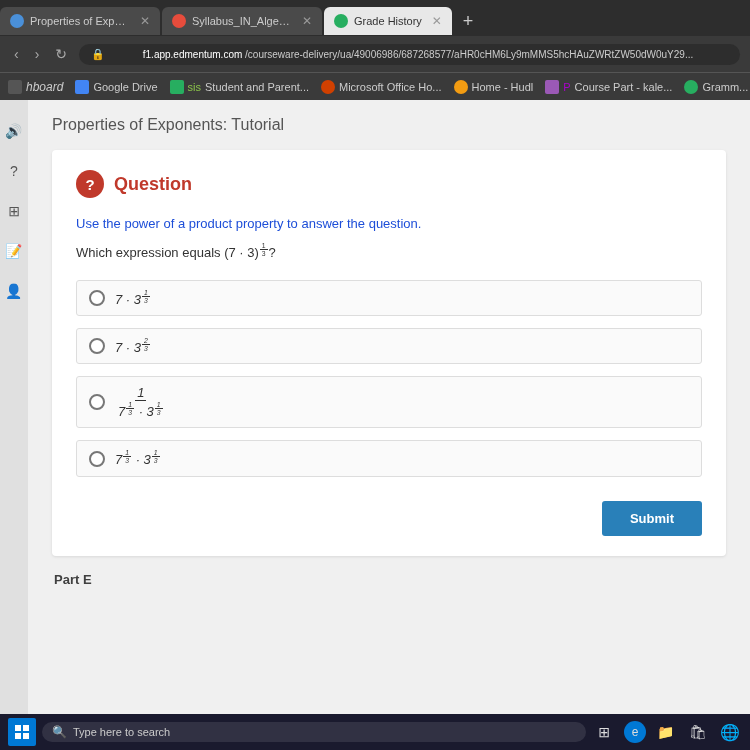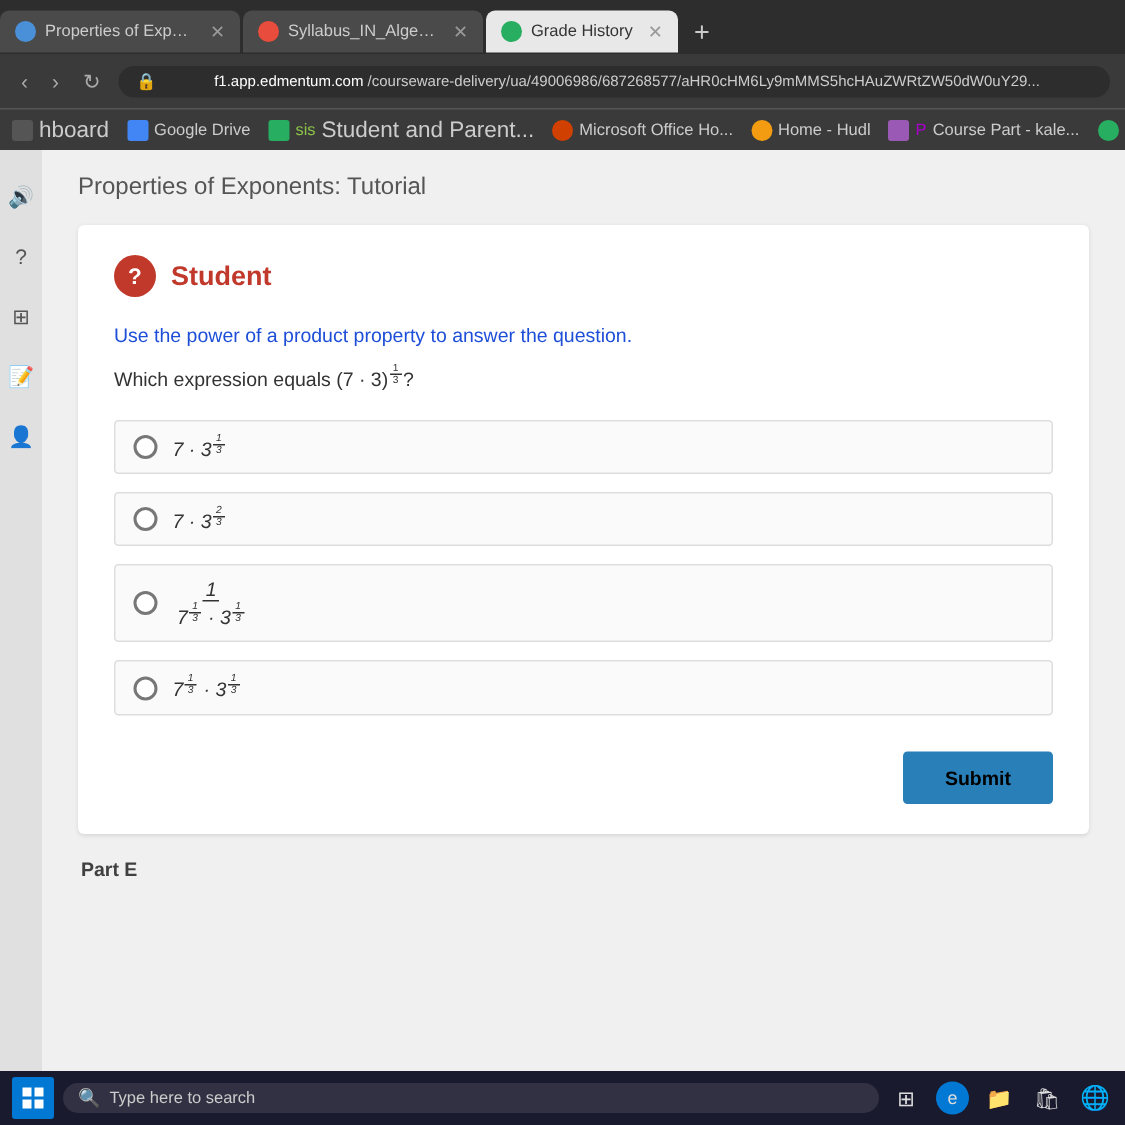--- a/index.html
+++ b/index.html
@@ -271,21 +271,21 @@
     }
 
     .submit-row {
       display: flex;
       justify-content: flex-end;
       margin-top: 8px;
     }
 
     .submit-btn {
       background: #2980b9;
-      color: #000000;
+      color: #ffffff;
       border: none;
       padding: 10px 28px;
       border-radius: 3px;
       font-size: 13px;
       font-weight: 600;
       cursor: pointer;
     }
 
     .part-label {
       font-size: 13px;
@@ -404,30 +404,30 @@
       <span class="url-text">
         <span class="url-highlight">f1.app.edmentum.com</span>
         <span>/courseware-delivery/ua/49006986/687268577/aHR0cHM6Ly9mMMS5hcHAuZWRtZW50dW0uY29...</span>
       </span>
     </div>
   </div>
 
   <div class="bookmarks-bar">
     <div class="bookmark-item">
       <div class="bookmark-icon" style="background:#555;"></div>
-      <span style="font-size:15px;">hboard</span>
+      <span style="font-size:12px;font-style:italic;">hboard</span>
     </div>
     <div class="bookmark-item">
       <div class="bookmark-icon" style="background:#4285f4;"></div>
       <span style="font-size:11px;">Google Drive</span>
     </div>
     <div class="bookmark-item">
       <div class="bookmark-icon" style="background:#27ae60;"></div>
       <span style="font-size:11px; color:#8bc34a;">sis</span>
-      <span style="font-size:15px;">Student and Parent...</span>
+      <span style="font-size:11px;">Student and Parent...</span>
     </div>
     <div class="bookmark-item">
       <div class="bookmark-icon" style="background:#d04000; border-radius:50%;"></div>
       <span style="font-size:11px;">Microsoft Office Ho...</span>
     </div>
     <div class="bookmark-item">
       <div class="bookmark-icon" style="background:#f39c12; border-radius:50%;"></div>
       <span style="font-size:11px;">Home - Hudl</span>
     </div>
     <div class="bookmark-item">
@@ -454,21 +454,21 @@
 
   <div class="main-area">
     <h1 class="page-title">Properties of Exponents: Tutorial</h1>
 
     <div class="question-card">
 
       <div class="question-header">
         <div class="question-icon">
           <span>?</span>
         </div>
-        <span class="question-label">Student</span>
+        <span class="question-label">Question</span>
       </div>
 
       <p class="question-text">Use the power of a product property to answer the question.</p>
       <p class="question-math">
         Which expression equals (7 · 3)<sup><span class="fraction">
               <span class="num">1</span>
               <span class="den">3</span>
             </span></sup>?
       </p>
 

